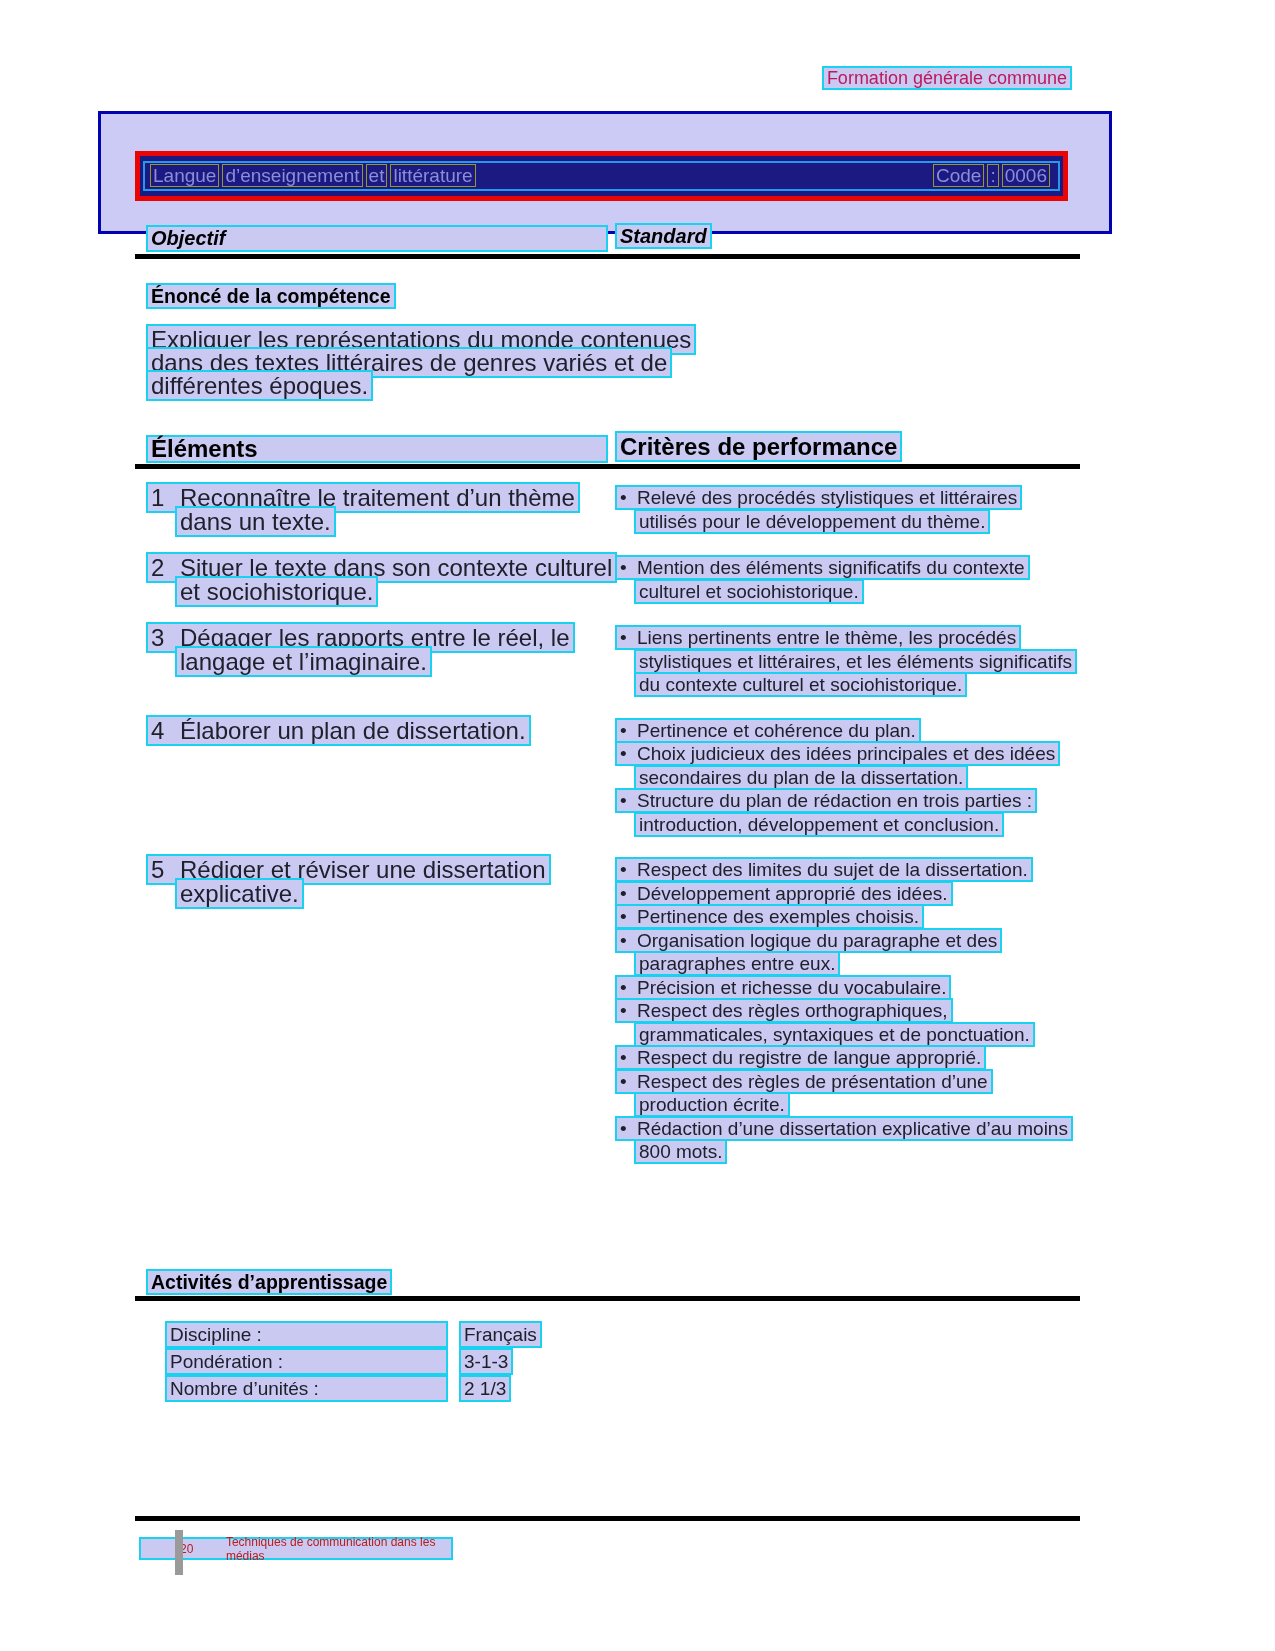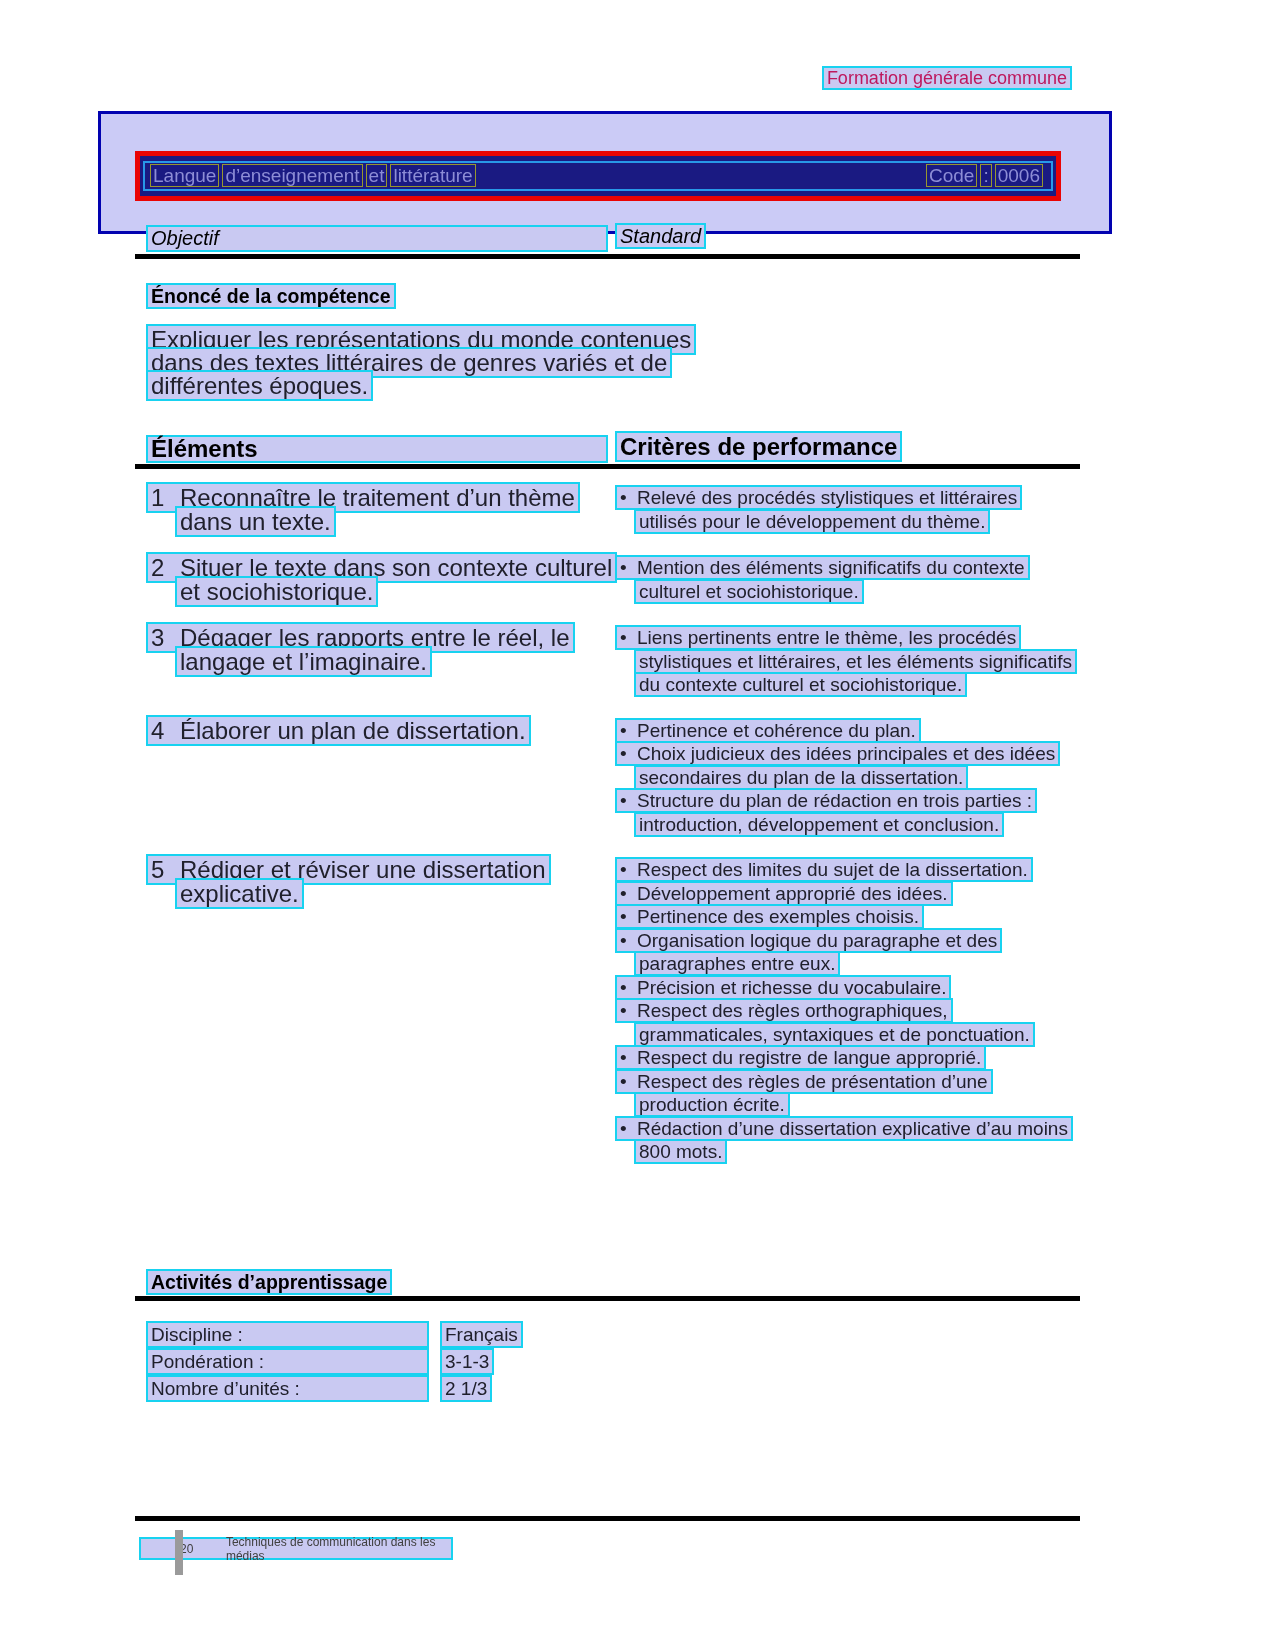--- a/index.html
+++ b/index.html
@@ -30,21 +30,21 @@
   .banner {
     position:relative;
     margin-left:-37px;
     width:1014px;
     height:123px;
     margin-top:22px;
     background:var(--banner_bg,#cbcbf6);
     border:3px solid var(--banner_border,#0202b0);
   }
   .banner-bar {
-    position:absolute; left:34px; top:37px; right:48px; height:50px;
+    position:absolute; left:34px; top:37px; right:41px; height:50px;
     background:var(--bar_bg,#1a1a82);
     border:5px solid var(--bar_border,#ea0404);
     display:flex; align-items:center; padding:0 3px;
   }
   .banner-inner {
     flex:1; height:30px;
     border:2px solid #2898e8;
     display:flex; align-items:center; justify-content:space-between;
     padding:0 5px;
     color:var(--banner_text,#8d8dd6);
@@ -52,21 +52,21 @@
   }
   .wsplit .wbox { border:1px solid #97972f; padding:0 2px; margin-right:3px; }
   .code-group { display:flex; align-items:center; }
 
   
   .grid { display:flex; align-items:flex-start; }
   .grid-left { width:480px; padding-left:11px; }
   .grid-right { flex:1; min-width:0; }
 
   .col-head { margin-top:-9px; position:relative; z-index:2; font-size:20px; }
-  .col-head .hl { font-style:italic; font-weight:normal; color:#000; }
+  .col-head .hl { font-style:italic; font-weight:bold; color:#000; }
   .wide { display:inline-block; width:462px; }
 
   .rule { height:5px; background:#000; }
   .rule-1 { margin-top:2px; }
   .rule-2 { margin-top:1px; }
   .rule-3 { margin-top:2px; }
 
   .section-head { margin-top:25px; padding-left:11px; font-size:19.5px; line-height:24px; }
   .para { margin-top:20px; padding-left:11px; font-size:24px; }
   .para .pline { line-height:23px; }
@@ -78,27 +78,27 @@
   .el-item { font-size:24px; line-height:24px; padding-left:29px; text-indent:-29px; }
   .el-item .num { display:inline-block; width:29px; text-indent:0; }
 
   .crit-list { list-style:none; }
   .crit { font-size:19px; line-height:23.5px; padding-left:19px; text-indent:-19px; }
   .crit .hl::before { content:"\2022"; display:inline-block; width:17px; text-indent:0; }
 
   .act-head { margin-top:106px; padding-left:11px; font-size:19.5px; line-height:24px; }
   .act-rows { margin-top:20px; padding-left:11px; font-size:19px; }
   .act-row { line-height:23px; display:flex; }
-  .act-row .lbl { display:inline-block; width:283px; }
+  .act-row .lbl { display:inline-block; width:283px;margin-left:19px; }
   .act-row .val { margin-left:11px; }
 
   
   .footer-rule { position:absolute; left:135px; top:1516px; width:945px; height:5px; background:#000; }
   .footer-line { position:absolute; left:139px; top:1537px; font-size:12px; }
-  .footer-box { display:inline-flex; align-items:center; width:314px; height:23px; color:#404040;padding-left:36px; }
+  .footer-box { display:inline-flex; align-items:center; width:314px; height:23px; color:#b91c1c;padding-left:36px; }
   .footer-box .pgnum { margin-left:3px; width:52px; }
   .footer-vbar { position:absolute; left:36px; top:-7px; width:8px; height:45px; background:#9a9a9a; }
 </style>
 </head>
 <body>
 
 <div class="page">
 
   <div class="top-row">
     <span class="hl">Formation générale commune</span>

